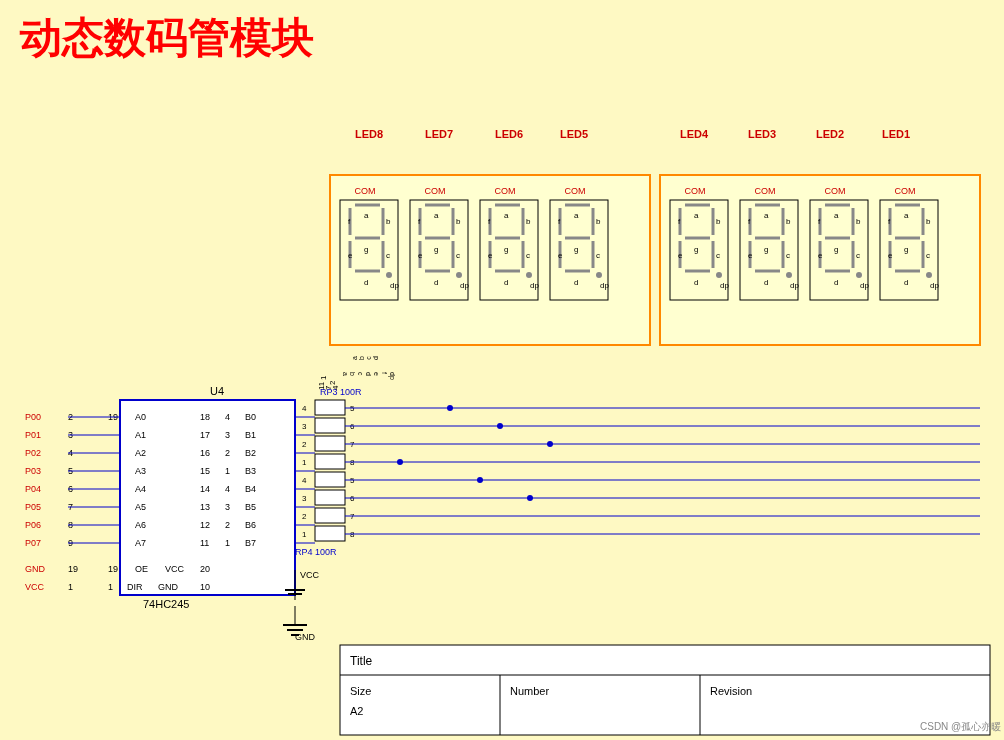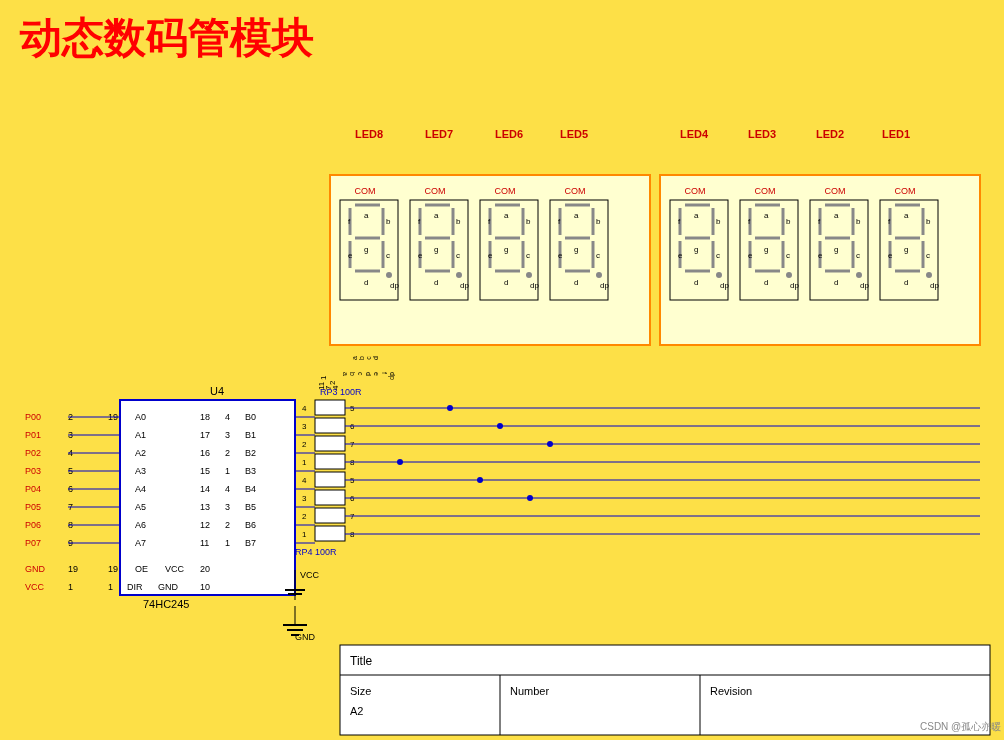--- a/index.html
+++ b/index.html
@@ -8,21 +8,21 @@
       height: 740px;
       background: #f0f0f0;
       font-family: Arial, sans-serif;
       overflow: hidden;
       position: relative;
     }
 
     .main-container {
       width: 1004px;
       height: 740px;
-      background: #fde047;
+      background: #fef9c3;
       position: relative;
       overflow: hidden;
       text-align: right;
     }
 
     
     .title {
       position: absolute;
       top: 10px;
       left: 20px;

